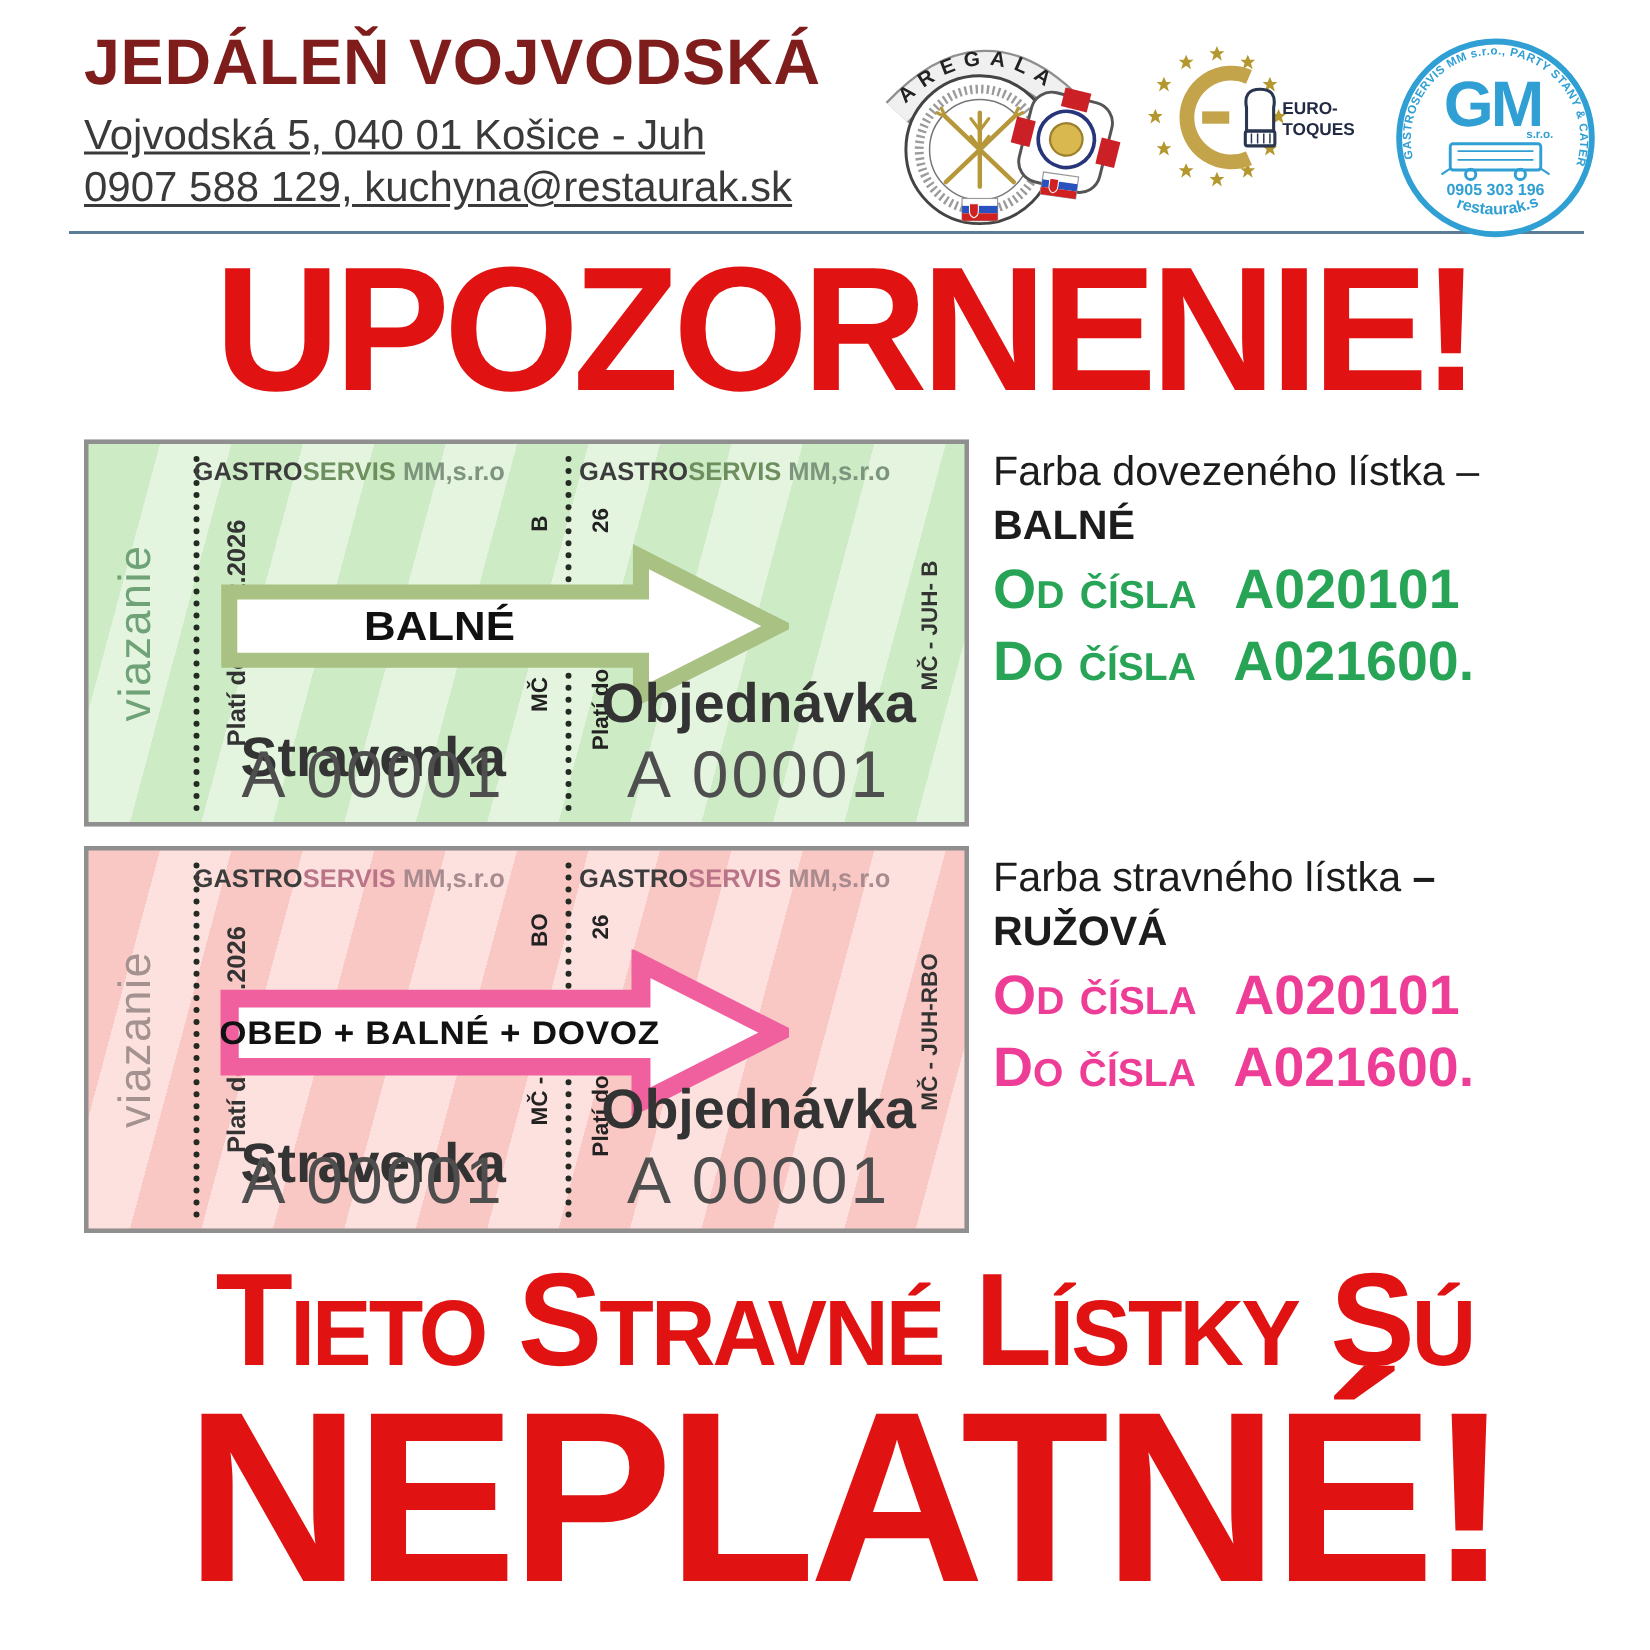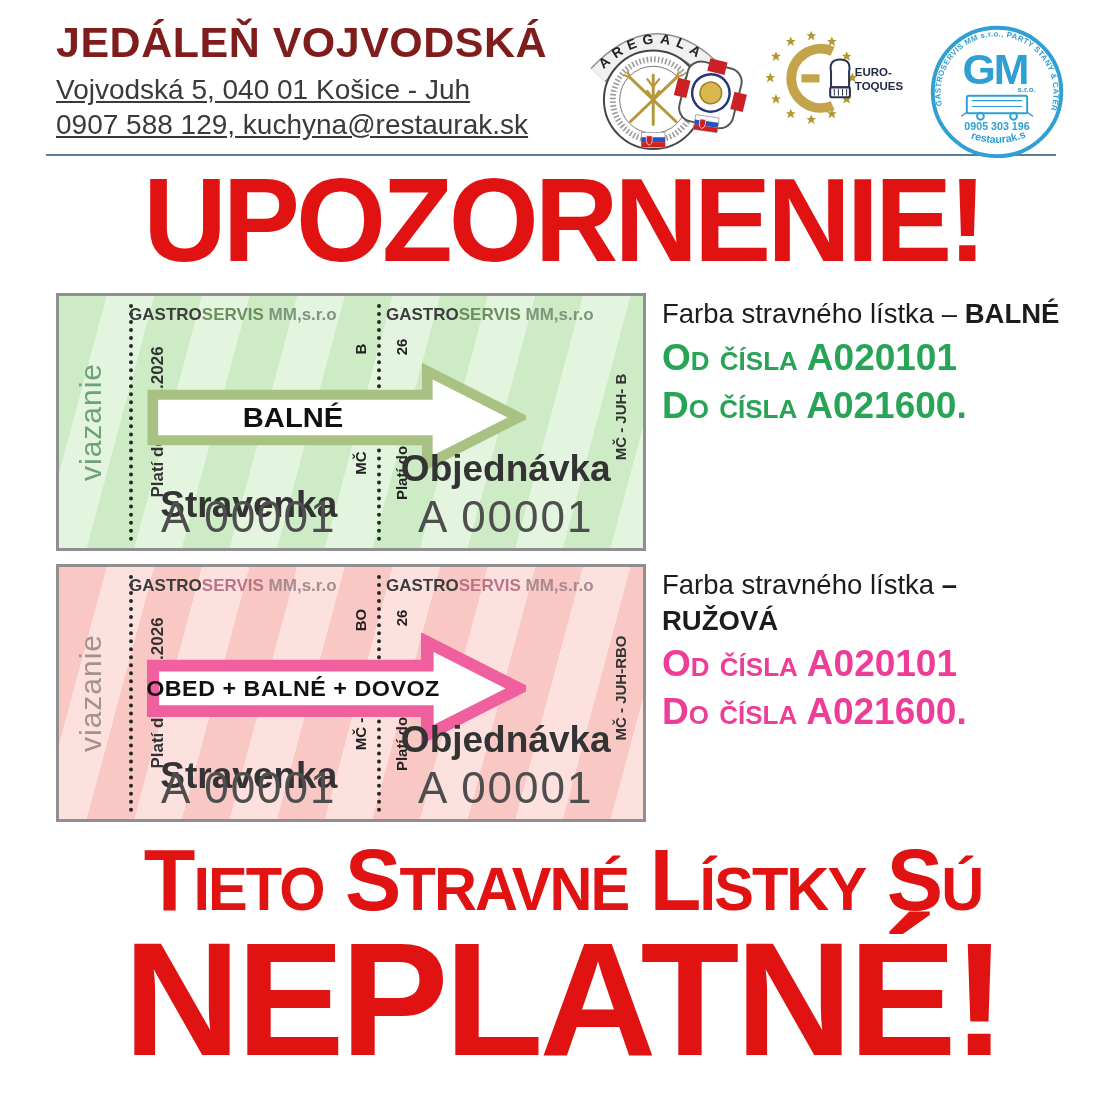--- a/index.html
+++ b/index.html
@@ -62,21 +62,21 @@
   .xl{left:13%;width:39%;}
   .xr{left:55%;width:43%;}
   .edge{left:96%;top:48%;font-size:15px;font-weight:700;color:#333;}
   
   .desc{margin-left:16px;width:432px;padding-top:3px;}
   .d1,.d2{font-size:27.5px;color:#1c1c1c;line-height:1.28;margin:0;}
   .d1 b{font-weight:700;}
   .range{font-size:37px;font-weight:700;line-height:1.22;margin-top:3px;white-space:nowrap;}
   .d-green .range{color:#28a457;}
   .d-pink  .range{color:#ee3d96;}
-  .sc{font-variant:small-caps;margin-right:9px;}
+  .sc{font-variant:small-caps;margin-right:25px;}
   
   .foot{text-align:center;color:#e01212;font-weight:700;}
   .f1{font-variant:small-caps;font-size:88px;line-height:1;letter-spacing:-2px;margin-top:14px;
       transform:scaleX(.96);transform-origin:center;white-space:nowrap;}
   .f2{font-size:162px;line-height:.92;letter-spacing:-4px;white-space:nowrap;}
   svg text{font-family:"Liberation Sans",sans-serif;}
 </style>
 </head>
 <body>
 
@@ -203,21 +203,21 @@
         <polygon class="ap" points="6,36 288,36 288,10 382,61 288,112 288,86 6,86"></polygon>
         <text class="al" x="150" y="71" text-anchor="middle">BALNÉ</text>
       </svg>
       <div class="tname nl">Stravenka</div>
       <div class="tnum xl">A 00001</div>
       <div class="tname nr">Objednávka</div>
       <div class="tnum xr">A 00001</div>
       <span class="tv edge">MČ - JUH- B</span>
     </div>
     <div class="desc d-green">
-      <p class="d1"><span>Farba stravného lístka – </span><b>BALNÉ</b></p>
+      <p class="d1"><span>Farba dovezeného lístka – </span><b>BALNÉ</b></p>
       <div class="range"><span class="sc">Od čísla</span><span>A020101</span></div>
       <div class="range"><span class="sc">Do čísla</span><span>A021600.</span></div>
     </div>
   </div>
 
   <div class="row">
     <div class="ticket t-pink">
       <span class="tv viaz">viazanie</span>
       <span class="perf p1"></span>
       <span class="tv valid">Platí do 31.12.2026</span>

